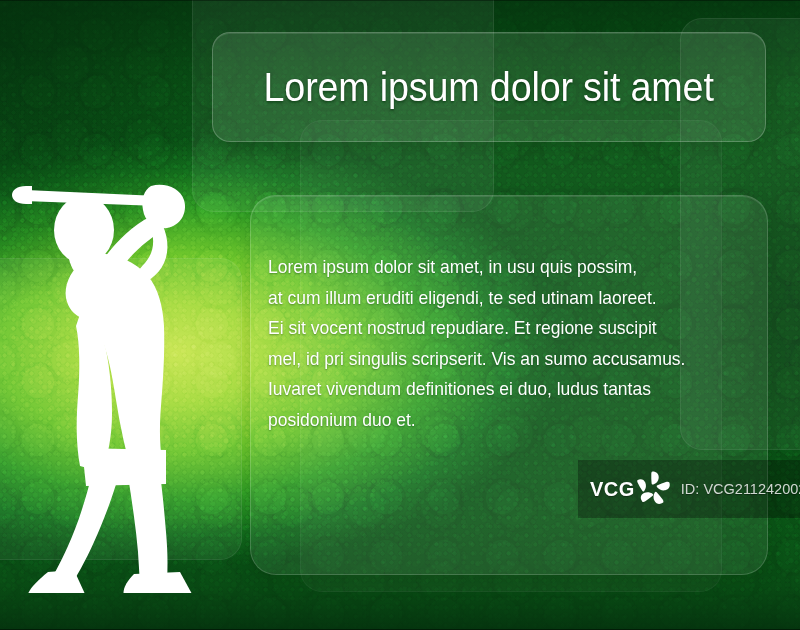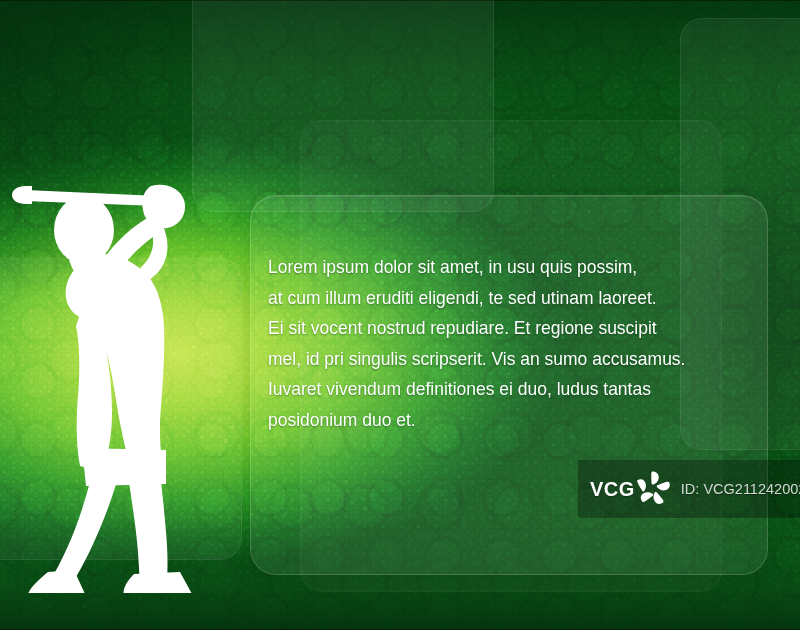--- a/index.html
+++ b/index.html
@@ -234,20 +234,23 @@
   <div class="bg-layer" id="bg-shapes">
     <div class="blk" style="left:192px;top:-40px;width:300px;height:250px;"></div>
     <div class="blk" style="left:680px;top:18px;width:160px;height:430px;"></div>
     <div class="blk" style="left:-60px;top:258px;width:300px;height:300px;"></div>
     <div class="blk" style="left:300px;top:120px;width:420px;height:470px;opacity:.6;"></div>
   </div>
 
   <div id="edge-top"></div>
   <div id="edge-bottom"></div>
 
+  <div class="panel" id="title-panel">
+    <div id="title-text">Lorem ipsum dolor sit amet</div>
+  </div>
 
   <div class="panel" id="content-panel"></div>
 
   <div id="body-text">
     <span class="ln">Lorem ipsum dolor sit amet, in usu quis possim,</span>
     <span class="ln">at cum illum eruditi eligendi, te sed utinam laoreet.</span>
     <span class="ln">Ei sit vocent nostrud repudiare. Et regione suscipit</span>
     <span class="ln">mel, id pri singulis scripserit. Vis an sumo accusamus.</span>
     <span class="ln">Iuvaret vivendum definitiones ei duo, ludus tantas</span>
     <span class="ln">posidonium duo et.</span>

